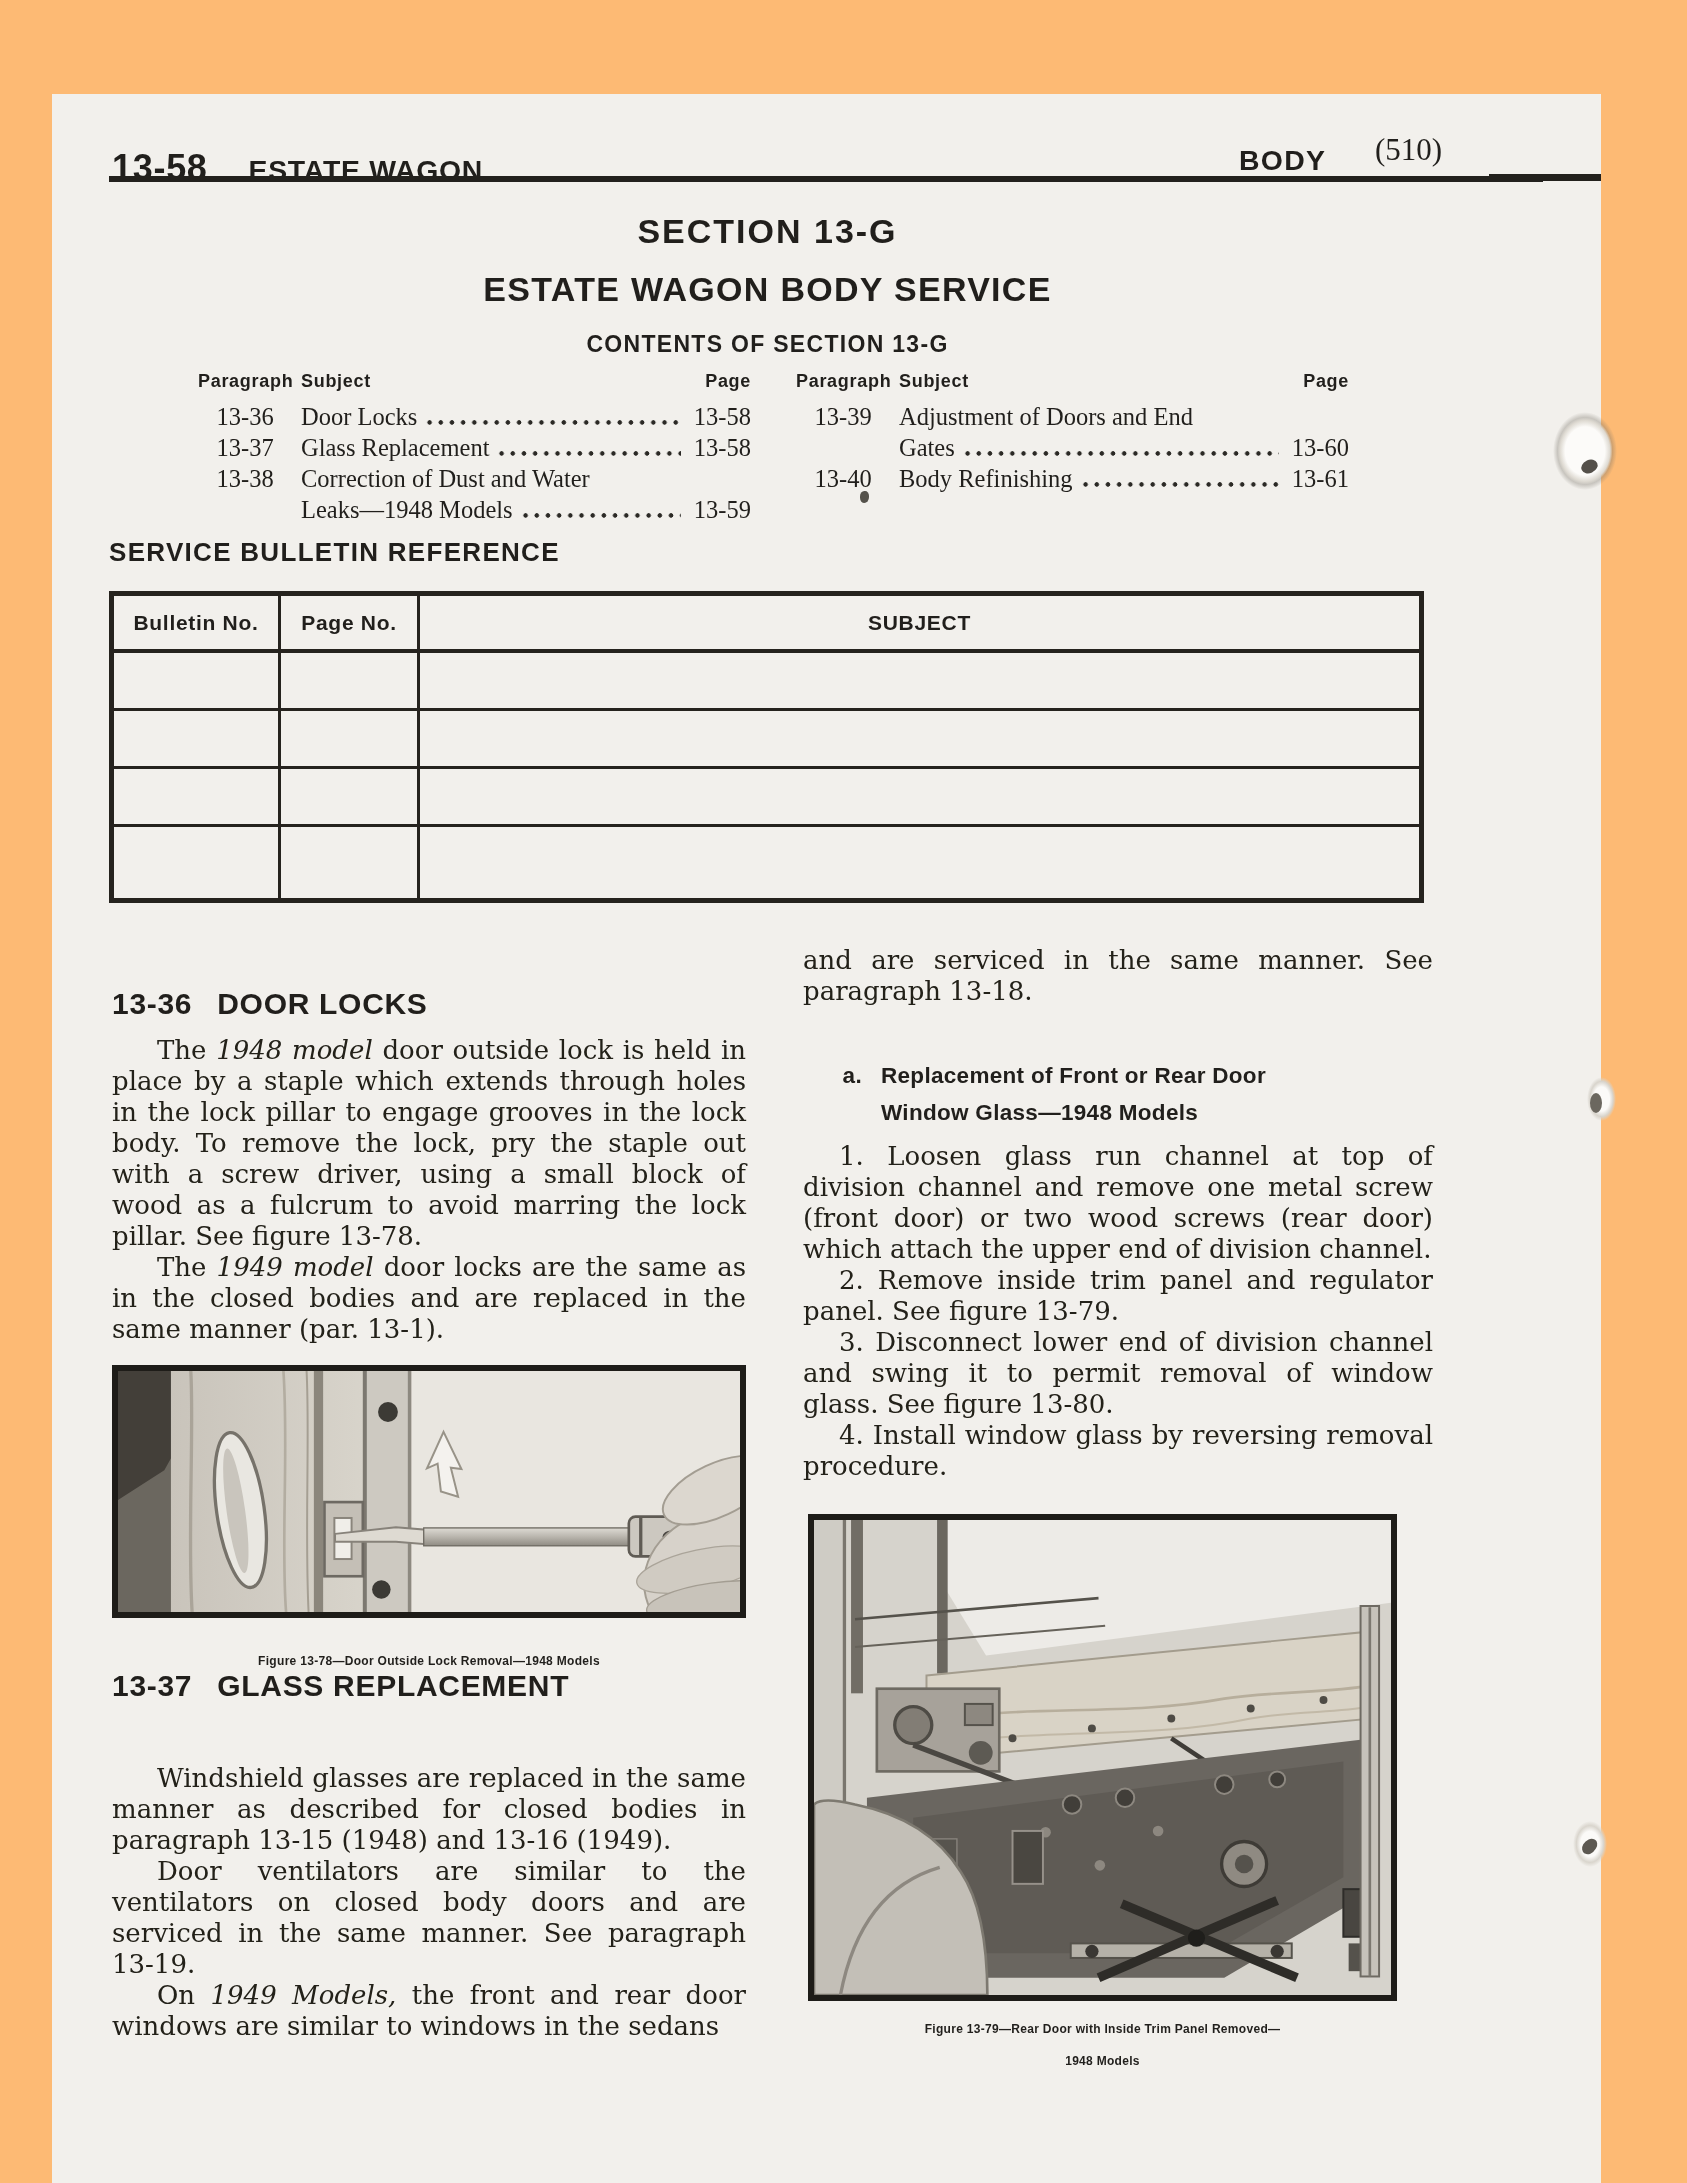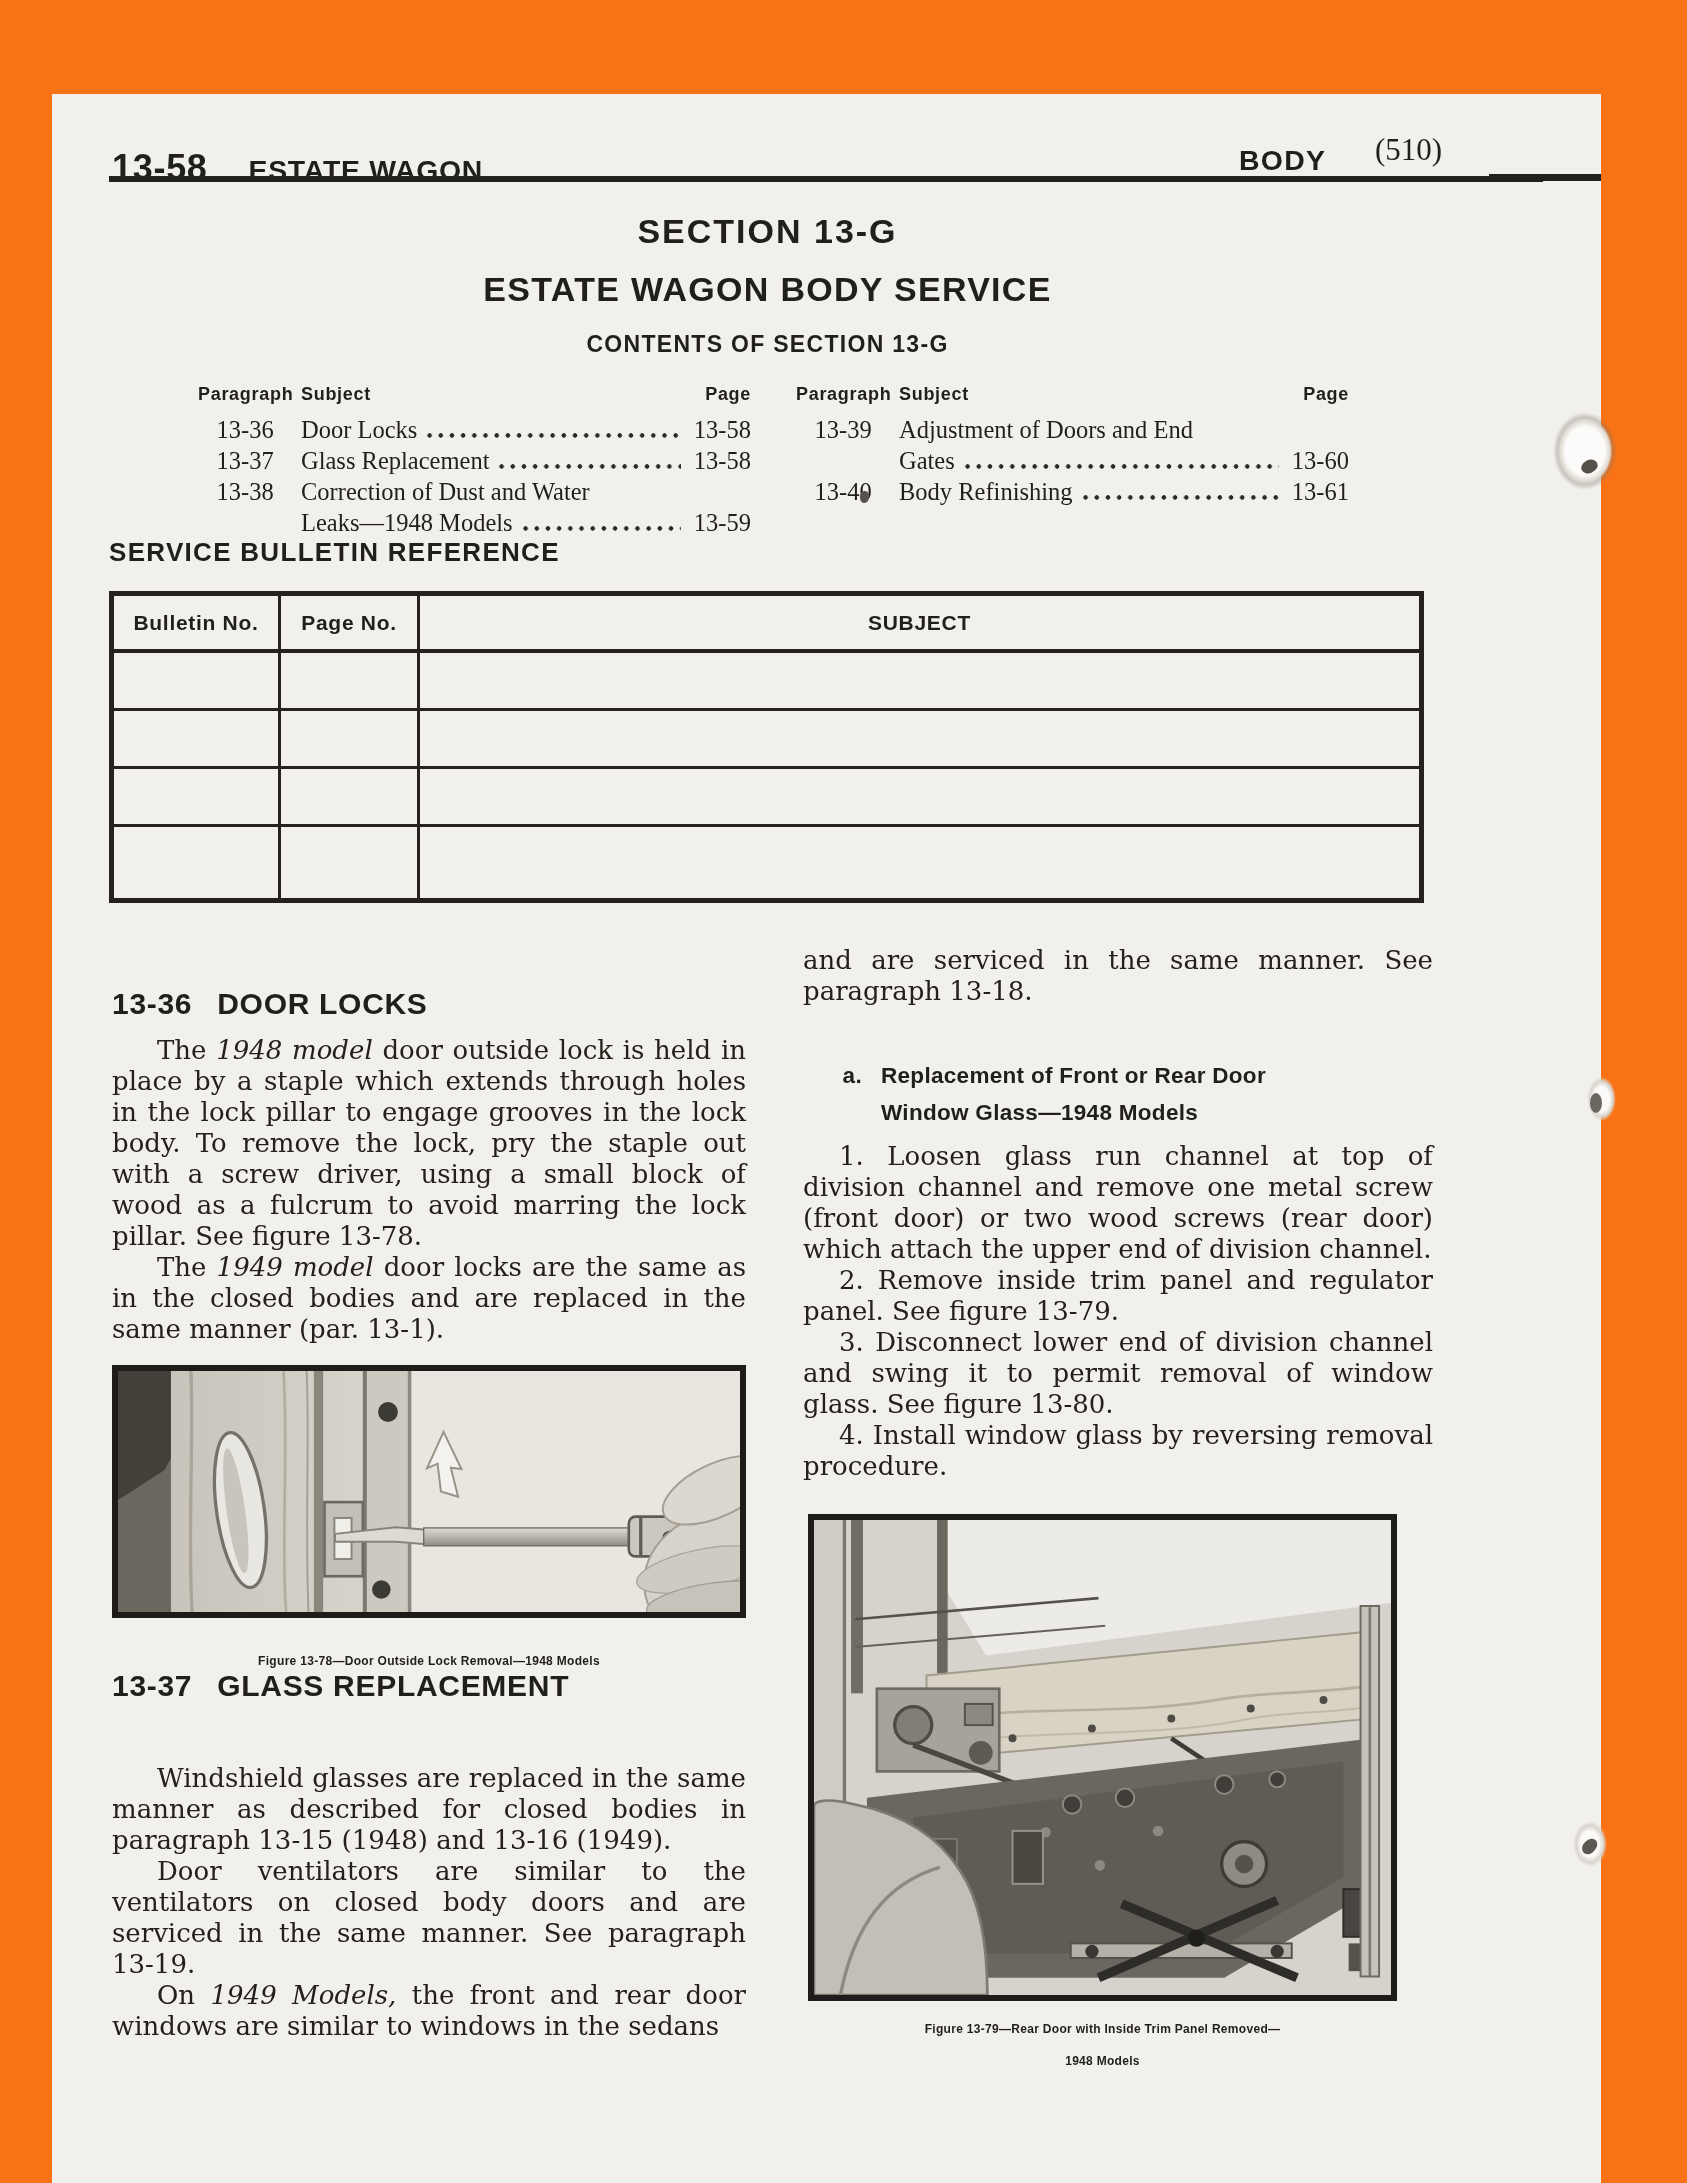--- a/index.html
+++ b/index.html
@@ -1,19 +1,19 @@
 <!DOCTYPE html>
 <html style="font-size:10.6px"><head>
 <meta charset="utf-8">
 <style>
   * { box-sizing: border-box; margin: 0; padding: 0; }
   html, body { margin: 0; background: #ffffff; }
   #page {
     position: relative; width: 1687px; height: 2183px;
-    background: #f97316; overflow: hidden;
+    background: #fdba74; overflow: hidden;
     font-family: "Liberation Sans", sans-serif;
     color: #211f1c;
   }
   .sheet {
     position: absolute; left: 52px; top: 94px; width: 1549px; height: 2089px;
     background: #f2f0ec;
   }
   .abs { position: absolute; }
 
   
@@ -25,21 +25,21 @@
   .hdr-rule  { left: 109px; top: 176px; width: 1434px; height: 6px; background: #23211d; }
   .hdr-rule2 { left: 1489px; top: 174px; width: 112px; height: 7.3px; background: #23211d; }
 
   
   .titles { left: 109px; width: 1317px; text-align: center; }
   .t-section  { top: 212px; font-weight: bold; font-size: 34px; letter-spacing: 2px; }
   .t-main     { top: 270px; font-weight: bold; font-size: 34px; letter-spacing: 1.3px; }
   .t-contents { top: 331px; font-weight: bold; font-size: 23px; letter-spacing: 1.3px; }
 
   
-  .c-col { top: 384px; width: 553px; }
+  .c-col { top: 371px; width: 553px; }
   .c-col-left  { left: 198px; }
   .c-col-right { left: 796px; }
   .c-hrow { display: flex; font-weight: bold; font-size: 18px; letter-spacing: 0.7px; margin-bottom: 9.3px; }
   .c-h-para { width: 103px; }
   .c-h-sub  { flex: 1; }
   .c-h-page { width: 63px; text-align: right; }
   .c-row { display: flex; font-family: "Liberation Serif", serif; font-size: 24.5px; line-height: 31px; }
   .c-num { width: 103px; padding-left: 18.5px; }
   .c-sub { white-space: nowrap; }
   .c-lead { flex: 1; margin: 0 6.6px 5.3px 8px; align-self: flex-end; height: 9.3px;

